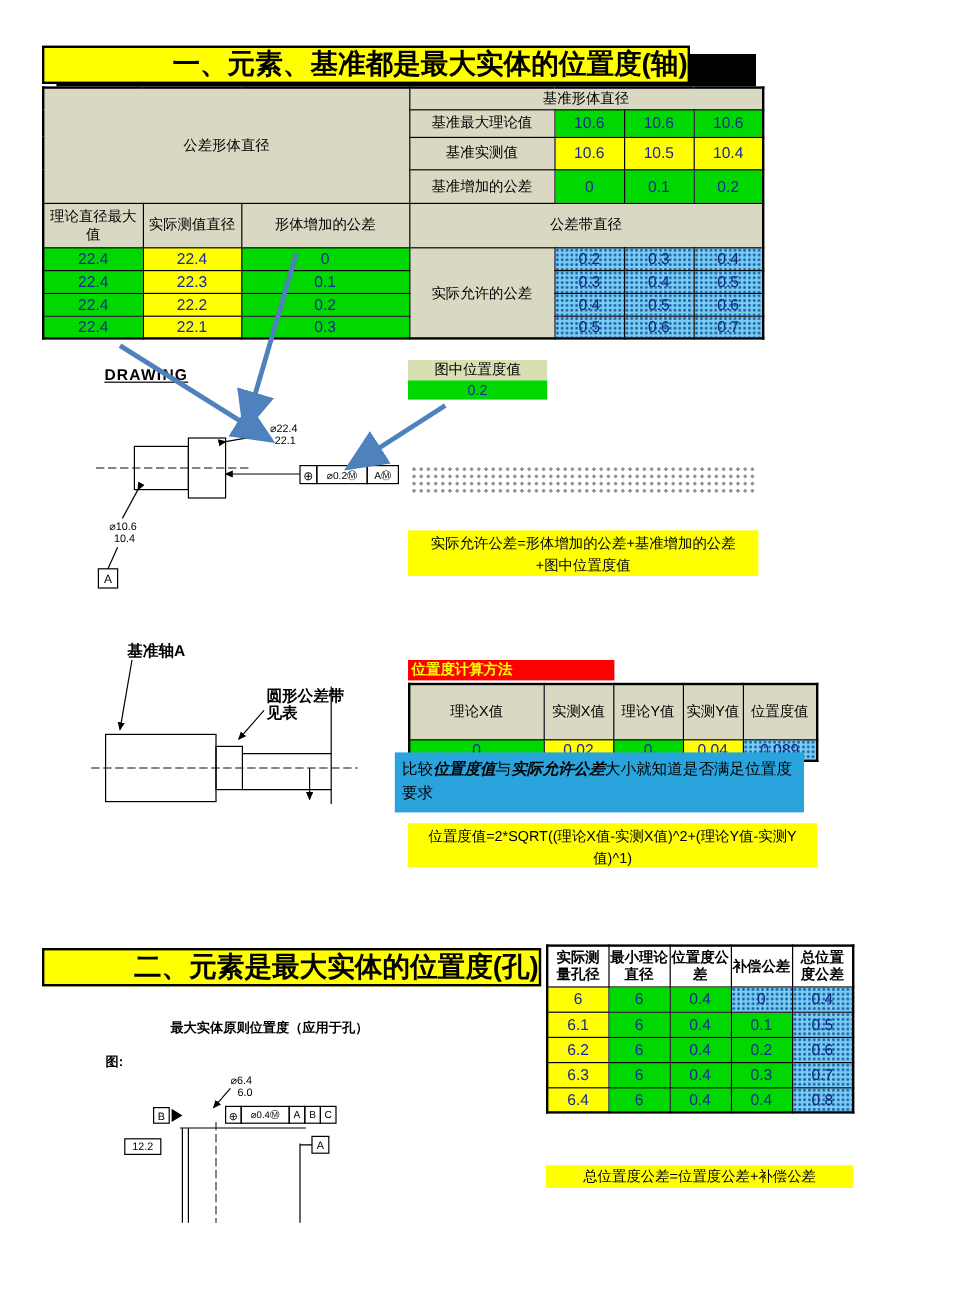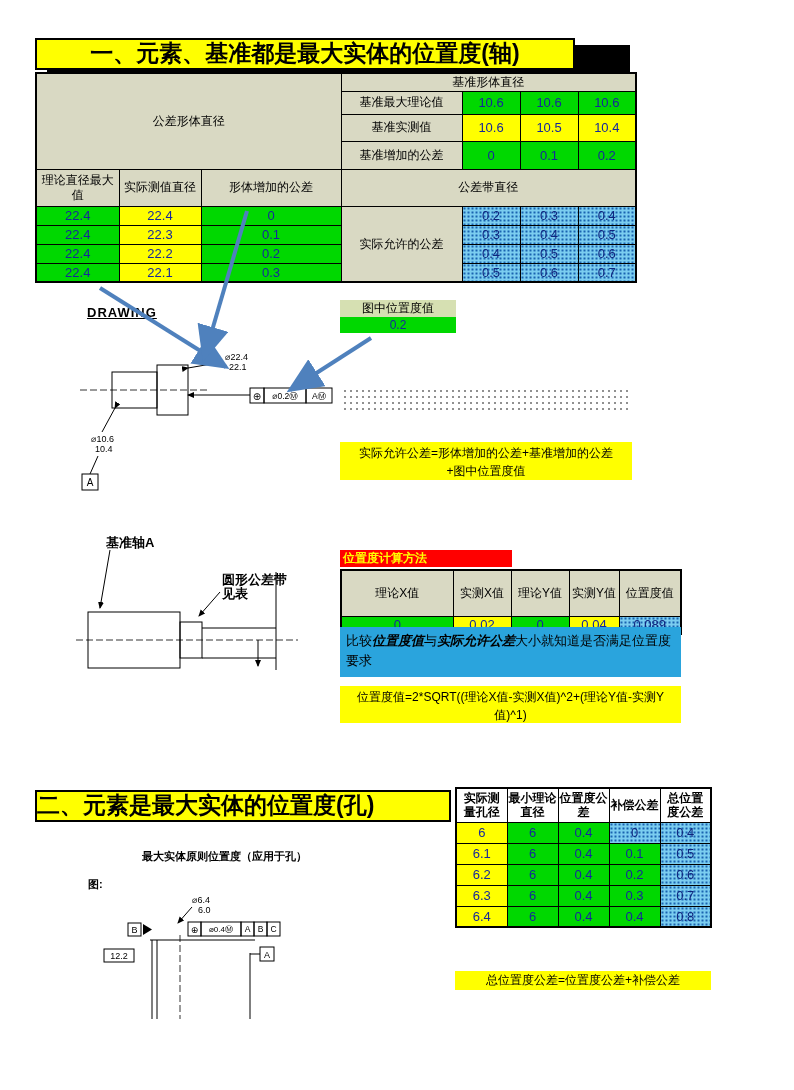--- a/index.html
+++ b/index.html
@@ -28,21 +28,21 @@
   .mid { text-anchor:middle; }
   .lbl { font-size:13px; font-weight:bold; fill:#000; }
 </style>
 </head>
 <body>
 
 <div id="page">
 
   <div class="abs" style="left:35px; top:38px; width:600px; height:40px;">
     <div class="abs" style="left:12px; top:7px; width:583px; height:27px; background:#000;"></div>
-    <div class="abs" style="left:0; top:0; width:540px; height:32px; background:#ffff00; border:2px solid #000; font-size:23px; font-weight:bold; text-align:center; line-height:27px; color:#000;">一、元素、基准都是最大实体的位置度(轴)</div>
+    <div class="abs" style="left:0; top:0; width:540px; height:32px; background:#ffff00; border:2px solid #000; font-size:23px; font-weight:bold; text-align:right; line-height:27px; color:#000;">一、元素、基准都是最大实体的位置度(轴)</div>
   </div>
 
   <table id="t1" class="abs" style="left:35px; top:72px; width:600px;">
     <colgroup>
       <col style="width:83px">
         <col style="width:82px">
         <col style="width:140px">
       <col style="width:121px">
         <col style="width:58px">
         <col style="width:58px">
@@ -190,27 +190,27 @@
       <tr style="height:18px">
         <td class="num green">0</td>
         <td class="num yellow">0.02</td>
         <td class="num green">0</td>
         <td class="num yellow">0.04</td>
         <td class="num cyan">0.089</td>
       </tr>
     </tbody>
   </table>
 
-  <div class="abs" style="left:340px; top:627px; width:341px; height:50px; background:#2aa4dd; font-size:13px; line-height:1.5; padding:4px 10px 3px 6px; color:#000;">
+  <div class="abs" style="left:329px; top:627px; width:341px; height:50px; background:#2aa4dd; font-size:13px; line-height:1.5; padding:4px 10px 3px 6px; color:#000;">
     <span>比较</span><span class="bi">位置度值</span><span>与</span><span class="bi">实际允许公差</span><span>大小就知道是否满足位置度要求</span>
   </div>
 
   <div class="abs ybox" style="left:340px; top:686px; width:341px; height:37px;">位置度值=2*SQRT((理论X值-实测X值)^2+(理论Y值-实测Y值)^1)</div>
 
-  <div class="abs" style="left:35px; top:790px; width:416px; height:32px; background:#ffff00; border:2px solid #000; font-size:23px; font-weight:bold; text-align:left; line-height:27px; color:#000;">二、元素是最大实体的位置度(孔)</div>
+  <div class="abs" style="left:35px; top:790px; width:416px; height:32px; background:#ffff00; border:2px solid #000; font-size:23px; font-weight:bold; text-align:right; line-height:27px; color:#000;">二、元素是最大实体的位置度(孔)</div>
 
   <table id="t2" class="abs" style="left:455px; top:787px; width:256px;">
     <colgroup>
       <col style="width:51px">
         <col style="width:51px">
         <col style="width:51px">
         <col style="width:51px">
         <col style="width:51px">
     </colgroup>
     <tbody>

